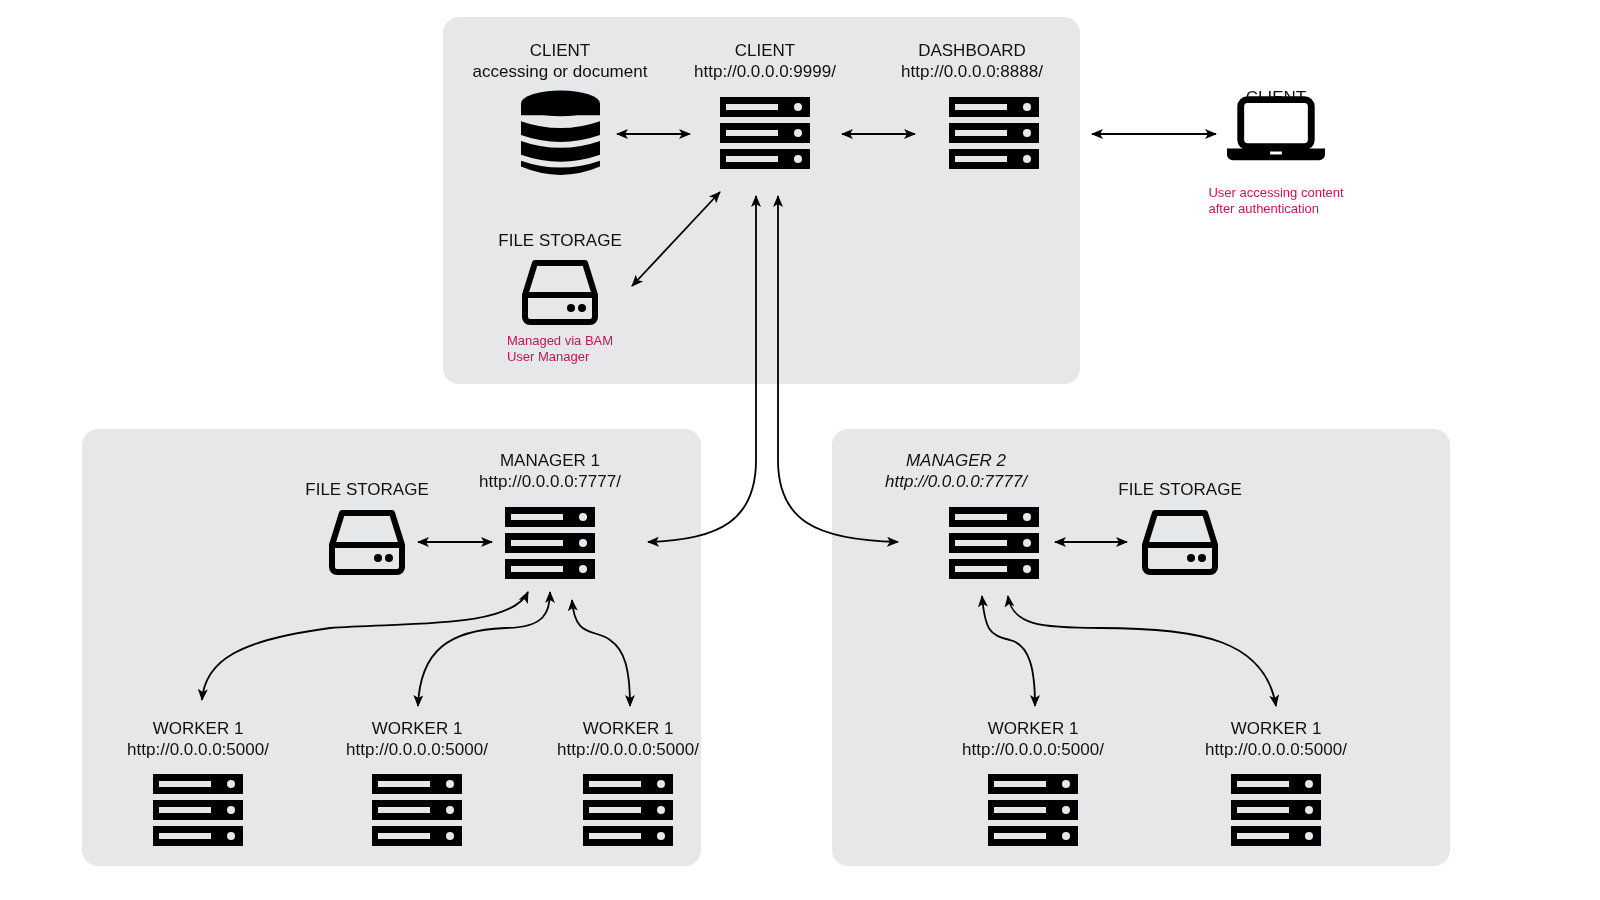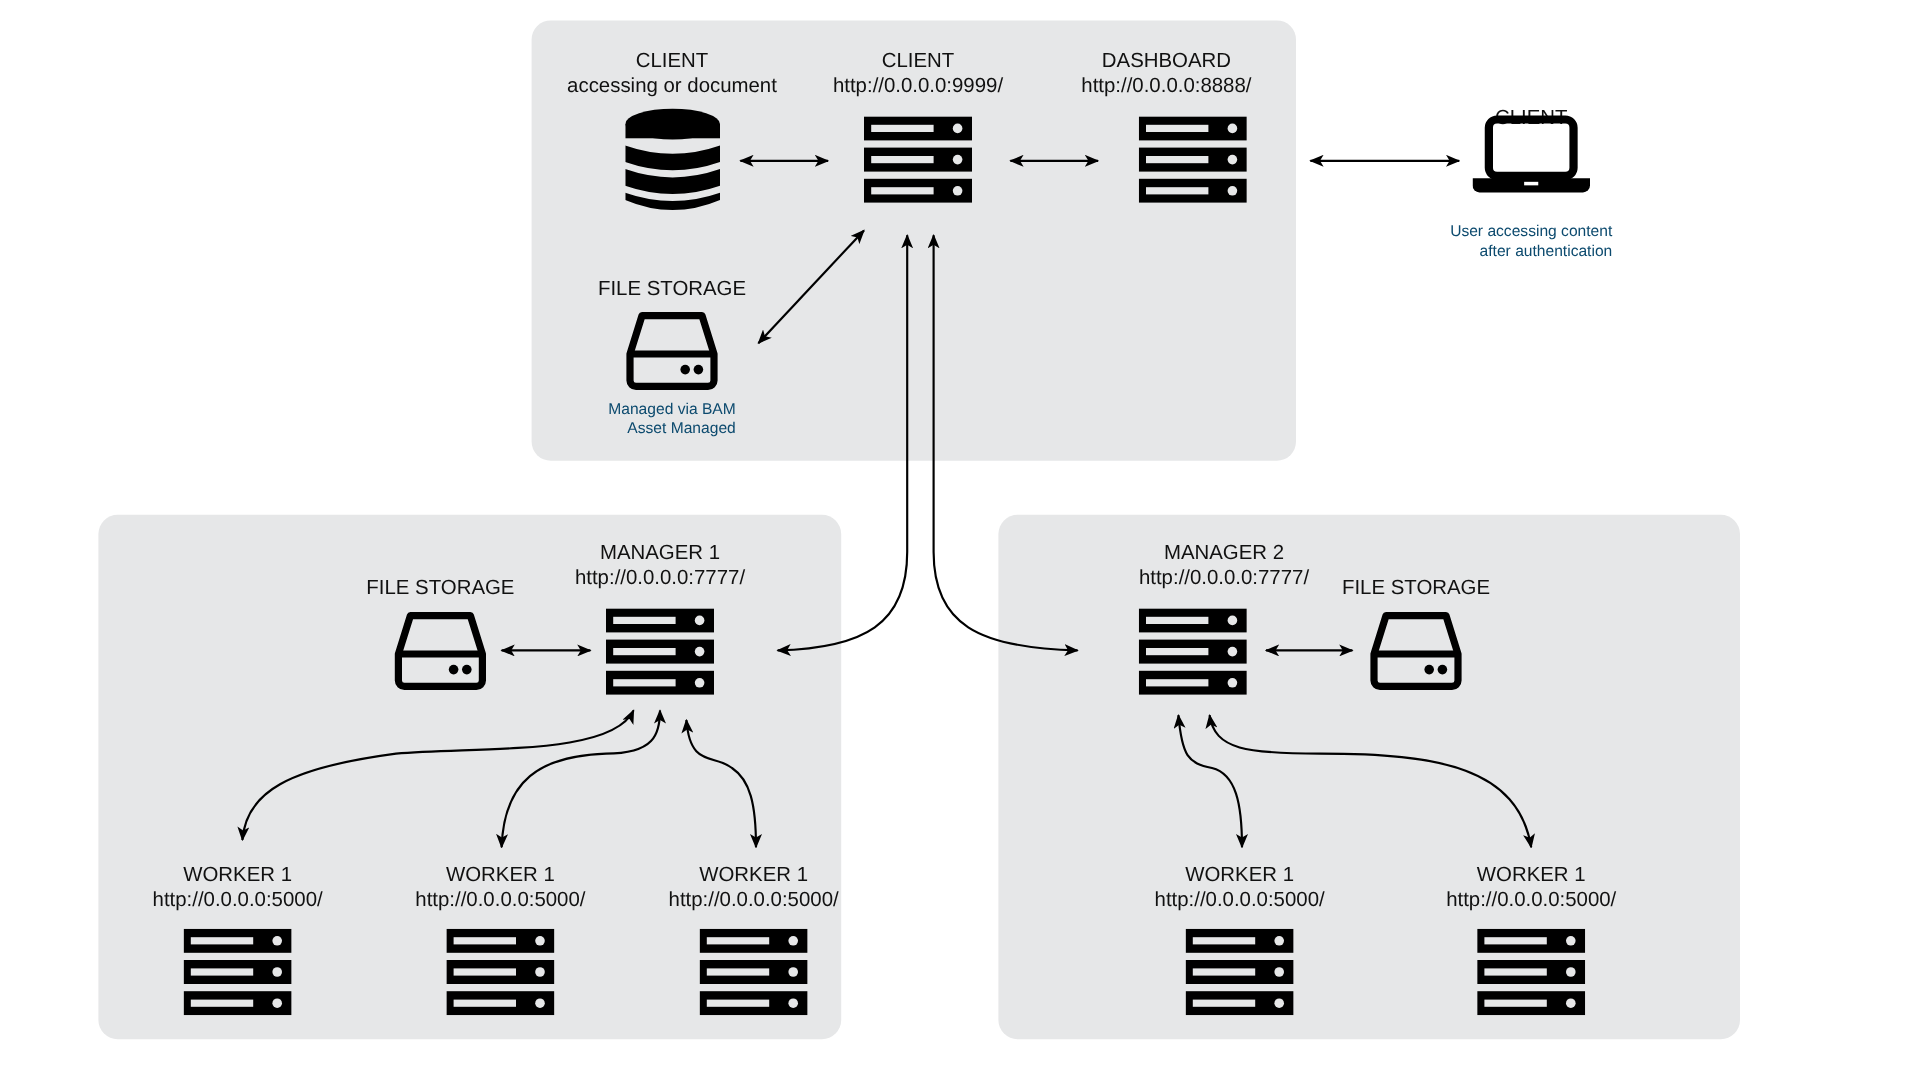--- a/index.html
+++ b/index.html
@@ -2,22 +2,22 @@
 <html><head>
 <meta charset="utf-8">
 <style>
   html, body { margin: 0; padding: 0; background: #ffffff; }
   body { width: 1600px; height: 900px; position: relative; overflow: hidden;
          font-family: "Liberation Sans", sans-serif; color: #111; }
   .panel { position: absolute; background: #e6e7e8; border-radius: 16px; }
   .label { position: absolute; text-align: center; font-size: 17px; line-height: 21px;
            color: #111; white-space: nowrap; transform: translateX(-50%); }
   .label span { display: block; }
-  .note { position: absolute; text-align: right; font-size: 13px; line-height: 16px;
-          color: #0c4a6e; white-space: nowrap; transform: translateX(-50%); }
+  .note { position: absolute; text-align: left; font-size: 13px; line-height: 16px;
+          color: #be185d; white-space: nowrap; transform: translateX(-50%); }
   .note span { display: block; }
   .icon { position: absolute; }
   svg.links { position: absolute; left: 0; top: 0; }
 </style>
 </head>
 <body>
 
 <div class="panel" style="left:443px;top:17px;width:637px;height:367px;"></div>
 <div class="panel" style="left:82px;top:429px;width:619px;height:437px;"></div>
 <div class="panel" style="left:832px;top:429px;width:618px;height:437px;"></div>
@@ -102,21 +102,21 @@
   </svg>
 
 <div class="label" style="left:560px;top:230px;">
   <span>FILE STORAGE</span>
 </div>
 <svg class="icon" style="left:521px;top:259px;" width="78" height="66">
     <use href="#sym-drive"></use>
   </svg>
 <div class="note" style="left:560px;top:333px;">
   <span>Managed via BAM</span>
-  <span>Asset Managed</span>
+  <span>User Manager</span>
 </div>
 
 <div class="label" style="left:1276px;top:55px;margin-top:32px;">
   <span>CLIENT</span>
 </div>
 <svg class="icon" style="left:1227px;top:95px;" width="98" height="66">
     <use href="#sym-laptop"></use>
   </svg>
 <div class="note" style="left:1276px;top:185px;">
   <span>User accessing content</span>
@@ -131,21 +131,21 @@
     <use href="#sym-server"></use>
   </svg>
 
 <div class="label" style="left:367px;top:479px;">
   <span>FILE STORAGE</span>
 </div>
 <svg class="icon" style="left:328px;top:509px;" width="78" height="66">
     <use href="#sym-drive"></use>
   </svg>
 
-<div class="label" style="left:1020px;top:450px;">
+<div class="label" style="left:956px;top:450px;font-style:italic;">
   <span>MANAGER 2</span>
   <span>http://0.0.0.0:7777/</span>
 </div>
 <svg class="icon" style="left:949px;top:507px;" width="90" height="72">
     <use href="#sym-server"></use>
   </svg>
 
 <div class="label" style="left:1180px;top:479px;">
   <span>FILE STORAGE</span>
 </div>

